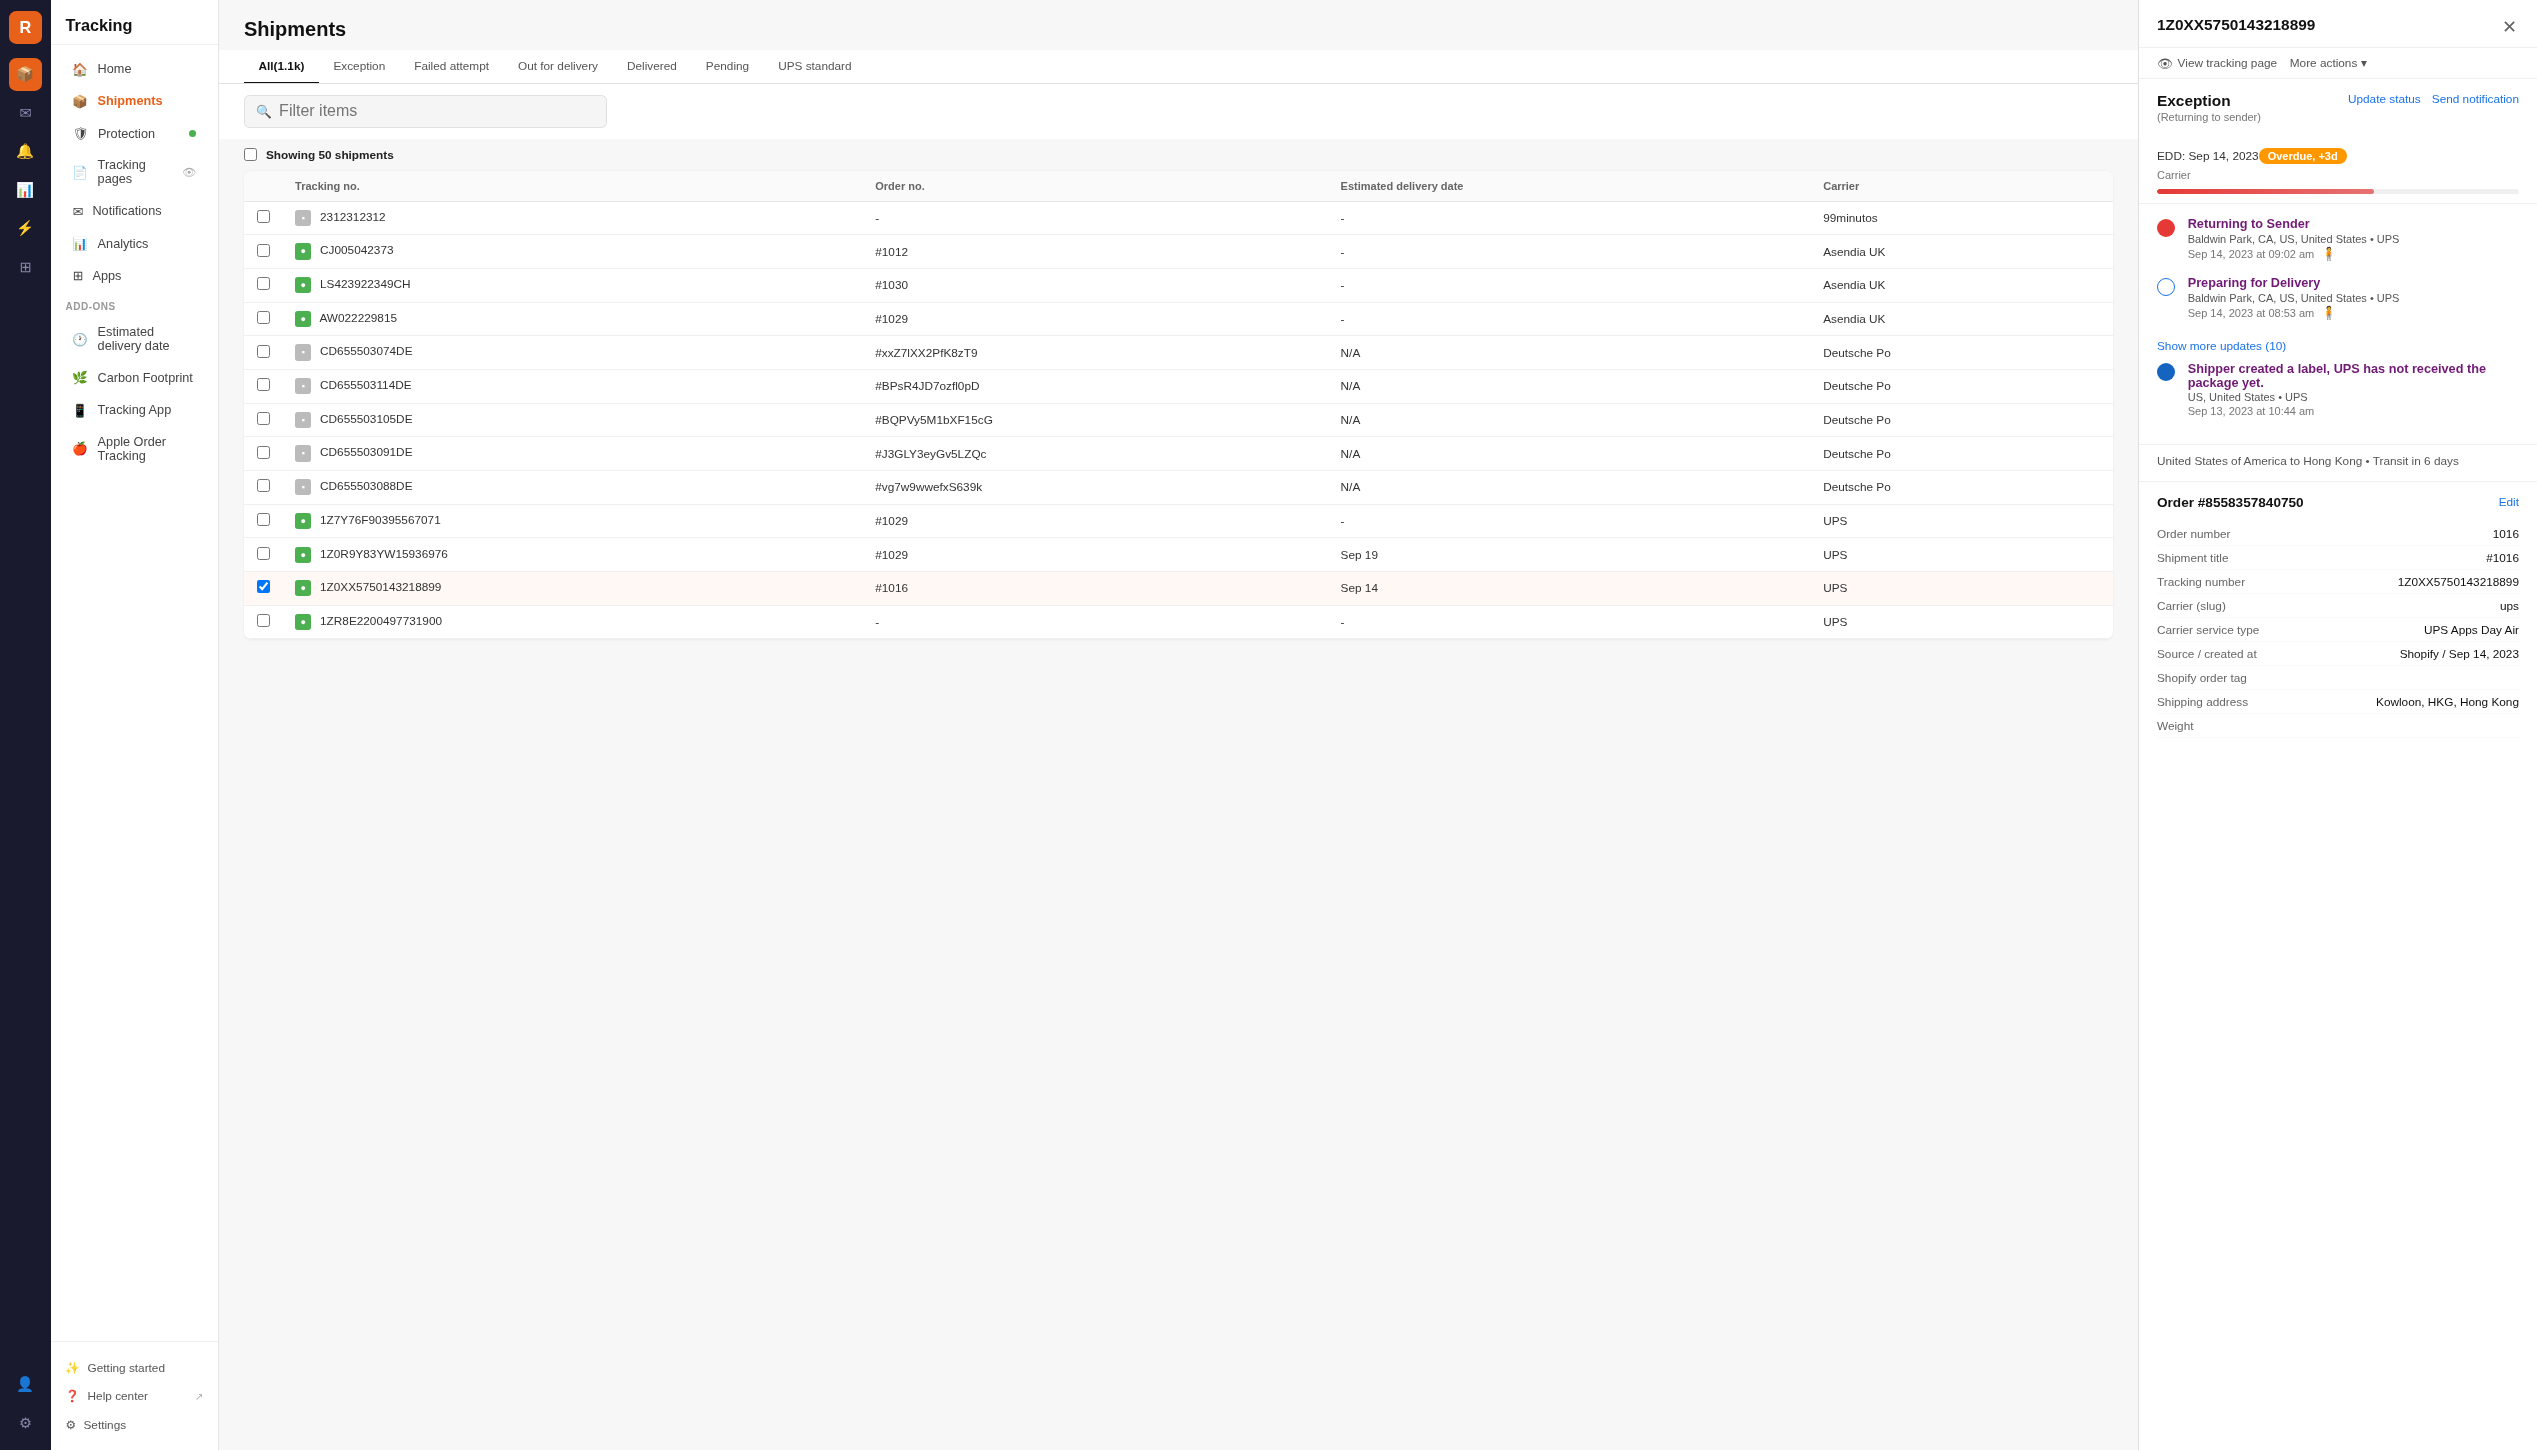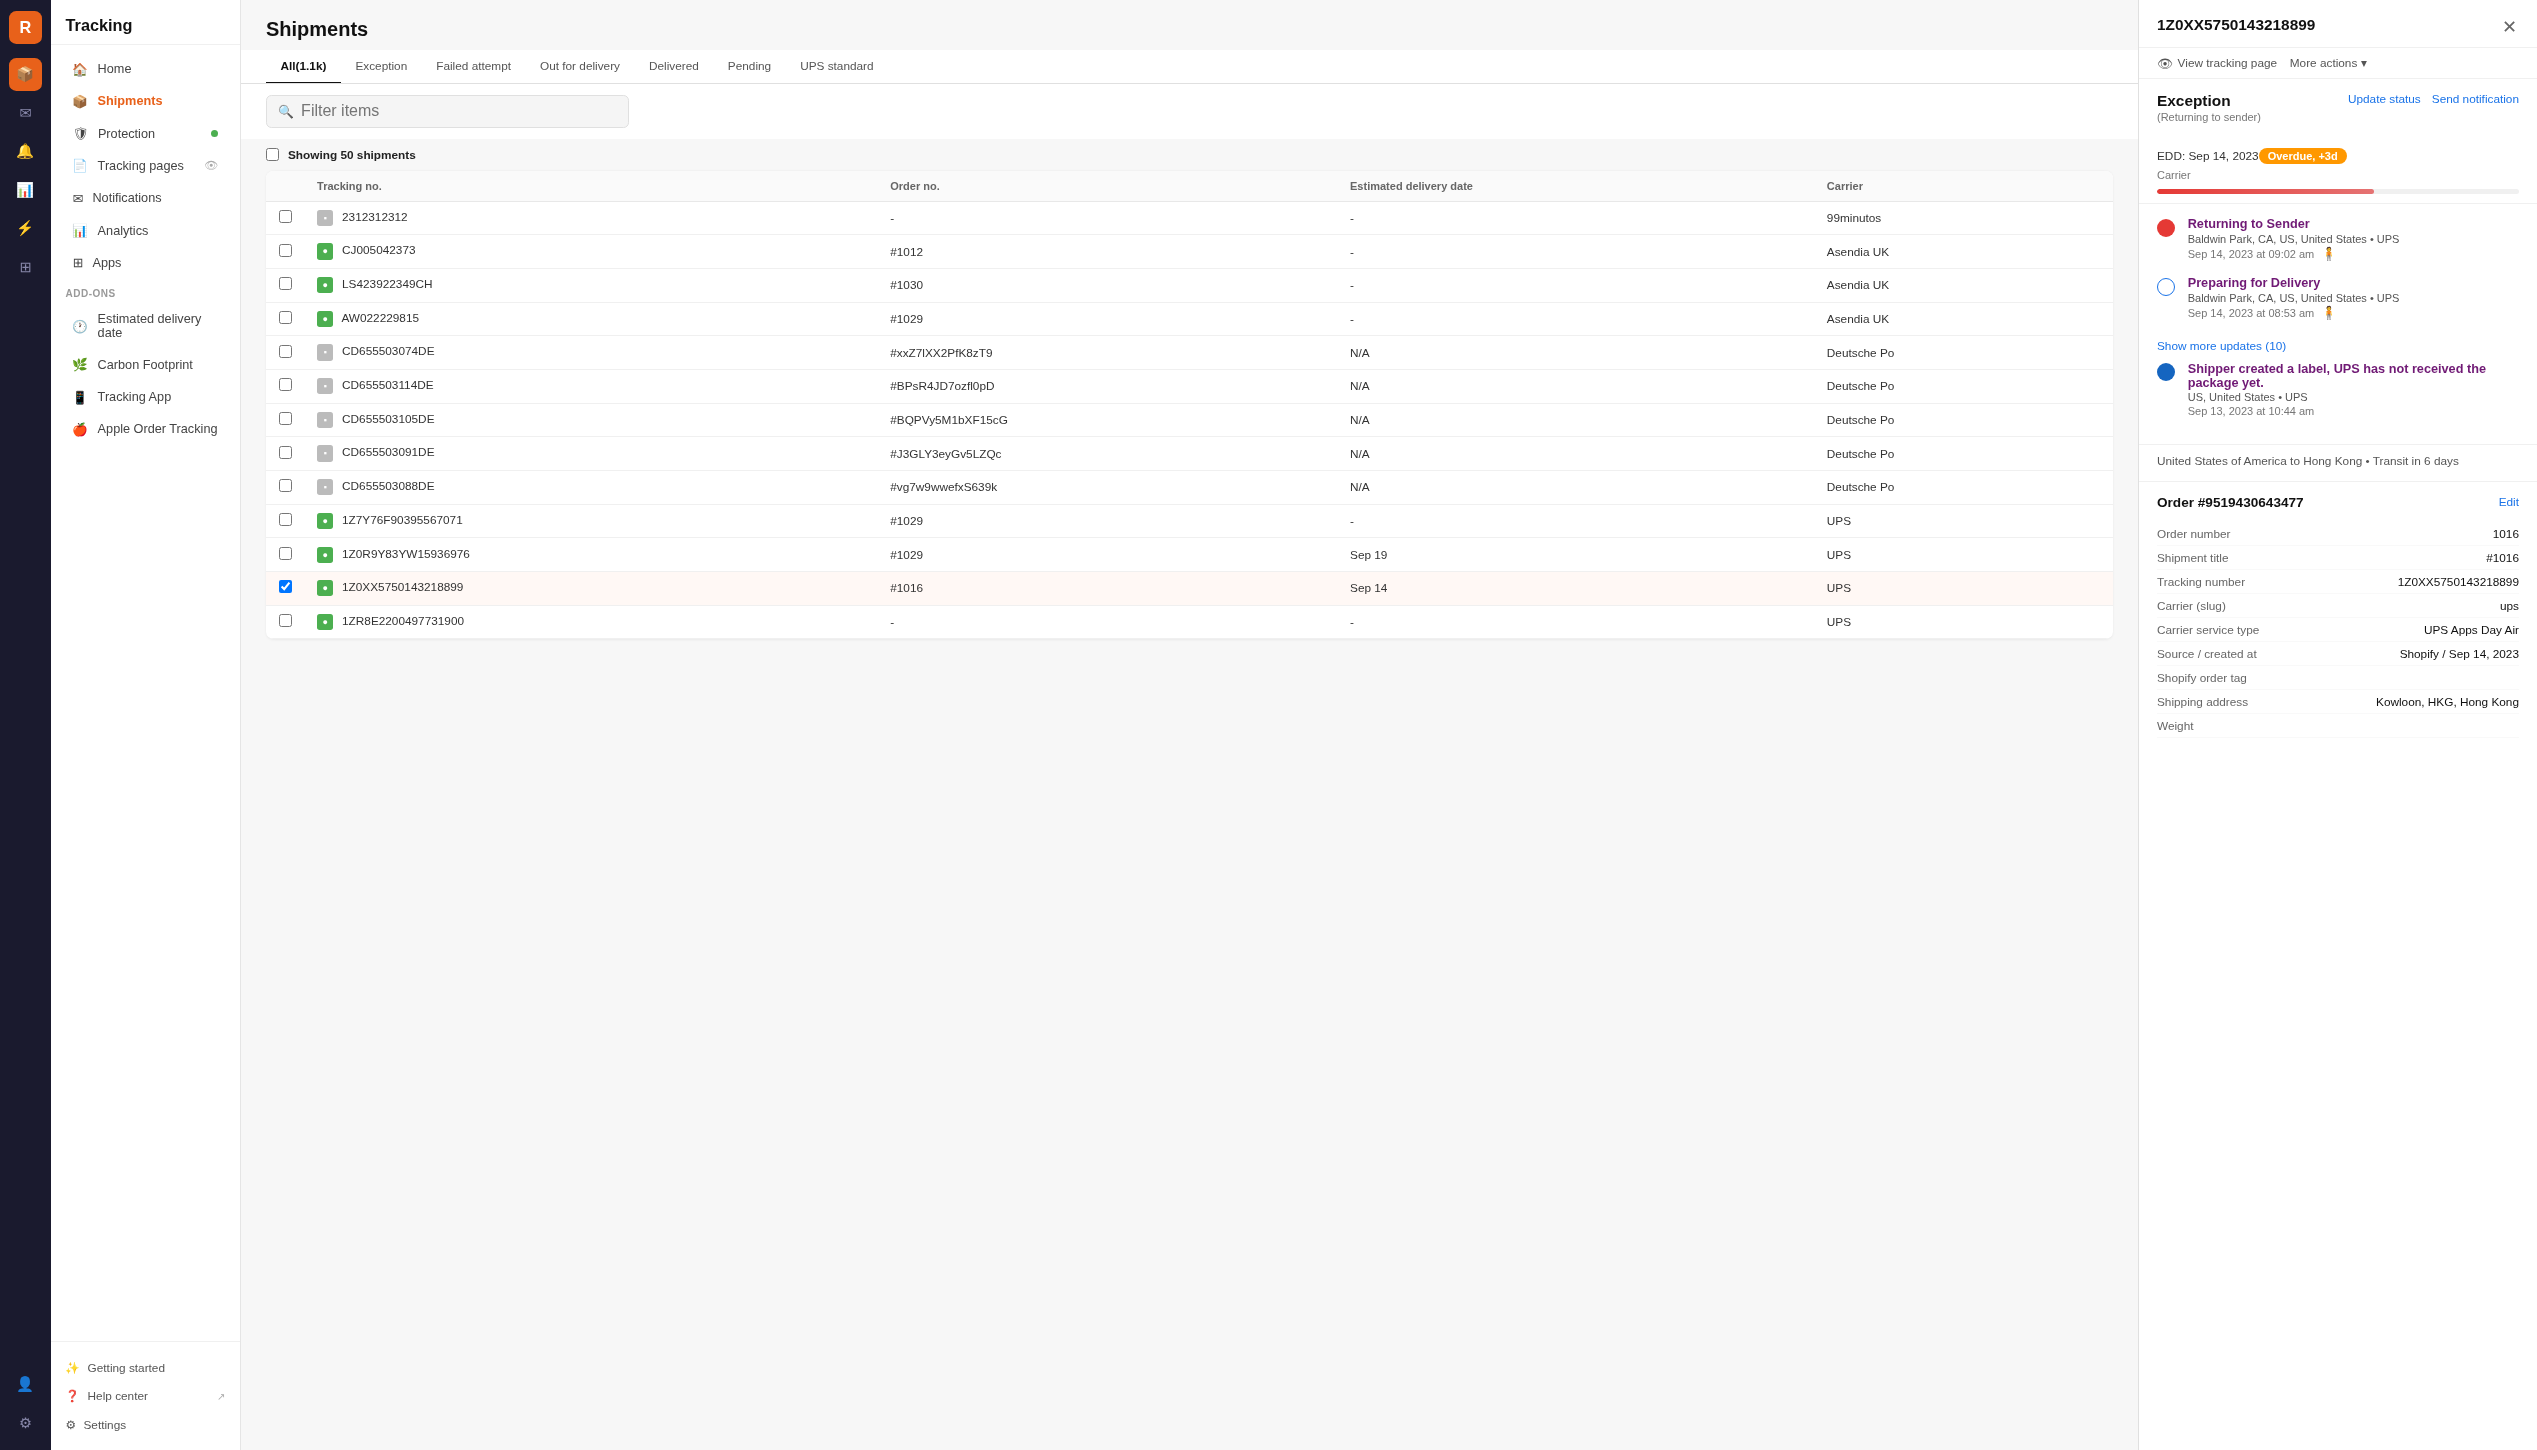--- a/index.html
+++ b/index.html
@@ -33,21 +33,21 @@
       font-size: 14.5px;
     }
     .icon-bar .icon-btn.active-orange {
       background: #e8611a;
       color: white;
     }
     .icon-bar .spacer { flex: 1; }
 
     
     .sidebar {
-      width: 190px;
+      width: 168px;
       background: white;
       border-right: 0.9px solid #e5e5e5;
       display: flex;
       flex-direction: column;
       padding: 0;
       flex-shrink: 0;
     }
     .sidebar-header {
       padding: 16.3px 14.5px 9px;
       font-size: 16.3px;
@@ -723,21 +723,21 @@
         <div class="tl-location">US, United States • UPS</div>
         <div class="tl-time">Sep 13, 2023 at 10:44 am</div>
       </div>
     </div>
   </div>
 
   <div class="transit-info">United States of America to Hong Kong • Transit in 6 days</div>
 
   <div class="order-section">
     <div class="order-header">
-      <span class="order-title">Order #9519430643477</span>
+      <span class="order-title">Order #8558357840750</span>
       <span class="edit-link">Edit</span>
     </div>
     <div id="order-fields-container">
         <div class="order-row">
       <span class="order-row-label">Order number</span>
       <span class="order-row-value">1016</span>
     </div>
         <div class="order-row">
       <span class="order-row-label">Shipment title</span>
       <span class="order-row-value">#1016</span>

